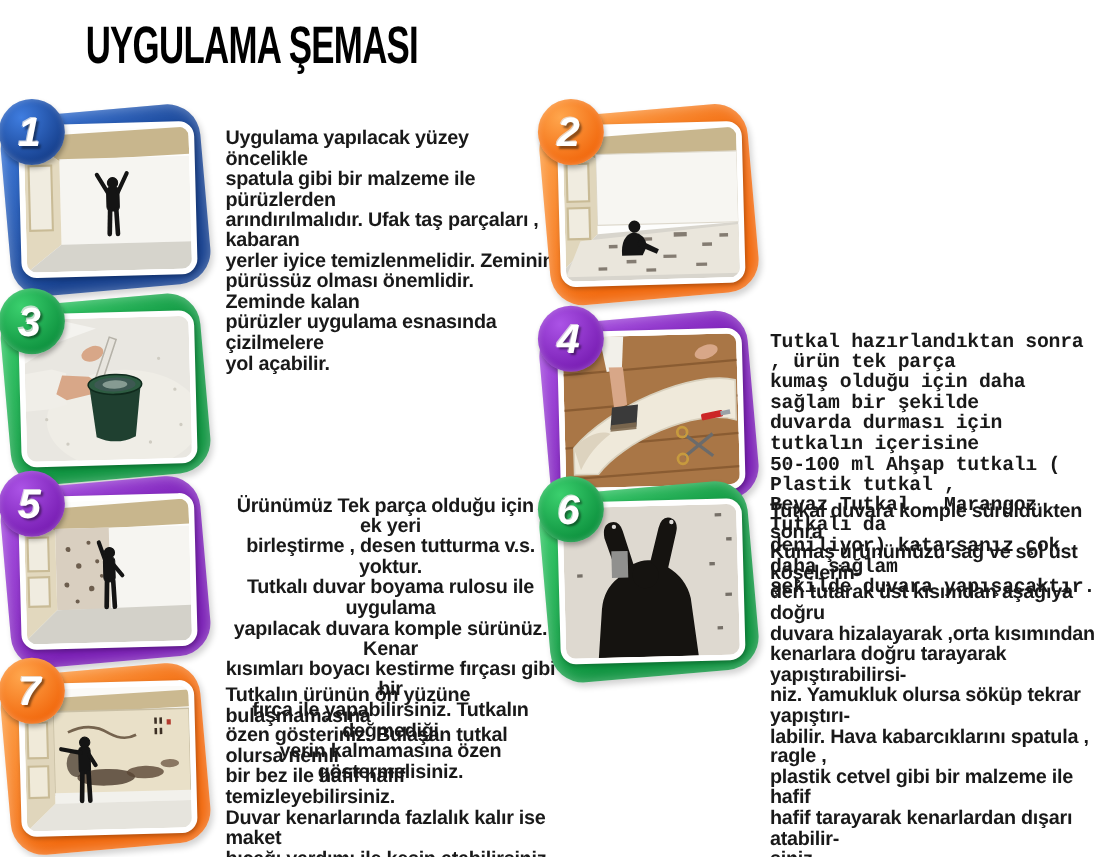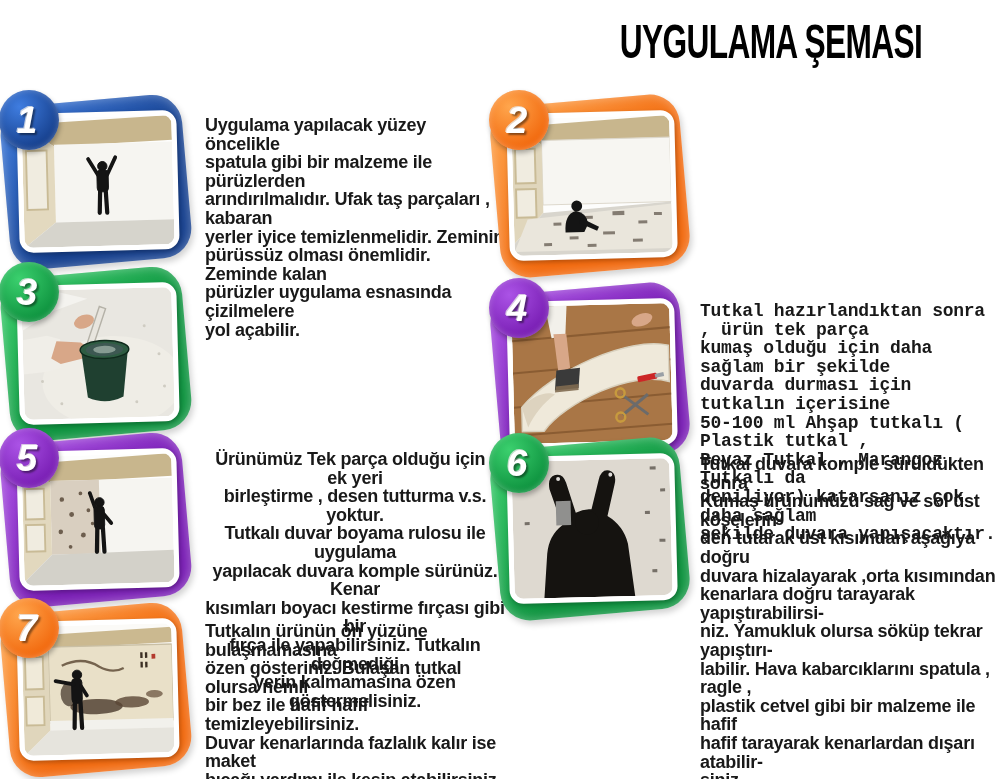--- a/index.html
+++ b/index.html
@@ -1,20 +1,20 @@
 <!DOCTYPE html>
 <html><head>
 <meta charset="utf-8">
 <style>
   html,body{margin:0;padding:0;background:#ffffff;}
   .page{position:relative;width:1000px;height:779px;background:#ffffff;overflow:hidden;
         font-family:"Liberation Sans",sans-serif;}
 
   
-  .title-wrap{position:absolute;left:0;top:14px;width:100%;text-align:right;}
+  .title-wrap{position:absolute;left:0;top:14px;width:100%;text-align:left;}
   .title{display:inline-block;font-size:48px;font-weight:700;letter-spacing:-1px;color:#000;
          transform:scaleX(.66);transform-origin:center;white-space:nowrap;}
 
   
   .step{position:absolute;width:495px;height:175px;}
   .card{position:absolute;left:0;top:0;width:182px;height:164px;}
   .col-right .card{width:190px;height:172px;}
 
   .frame{position:absolute;inset:0;border-radius:30px;
          background:linear-gradient(140deg,var(--c1) 0%,var(--c2) 60%,var(--c2) 100%);

